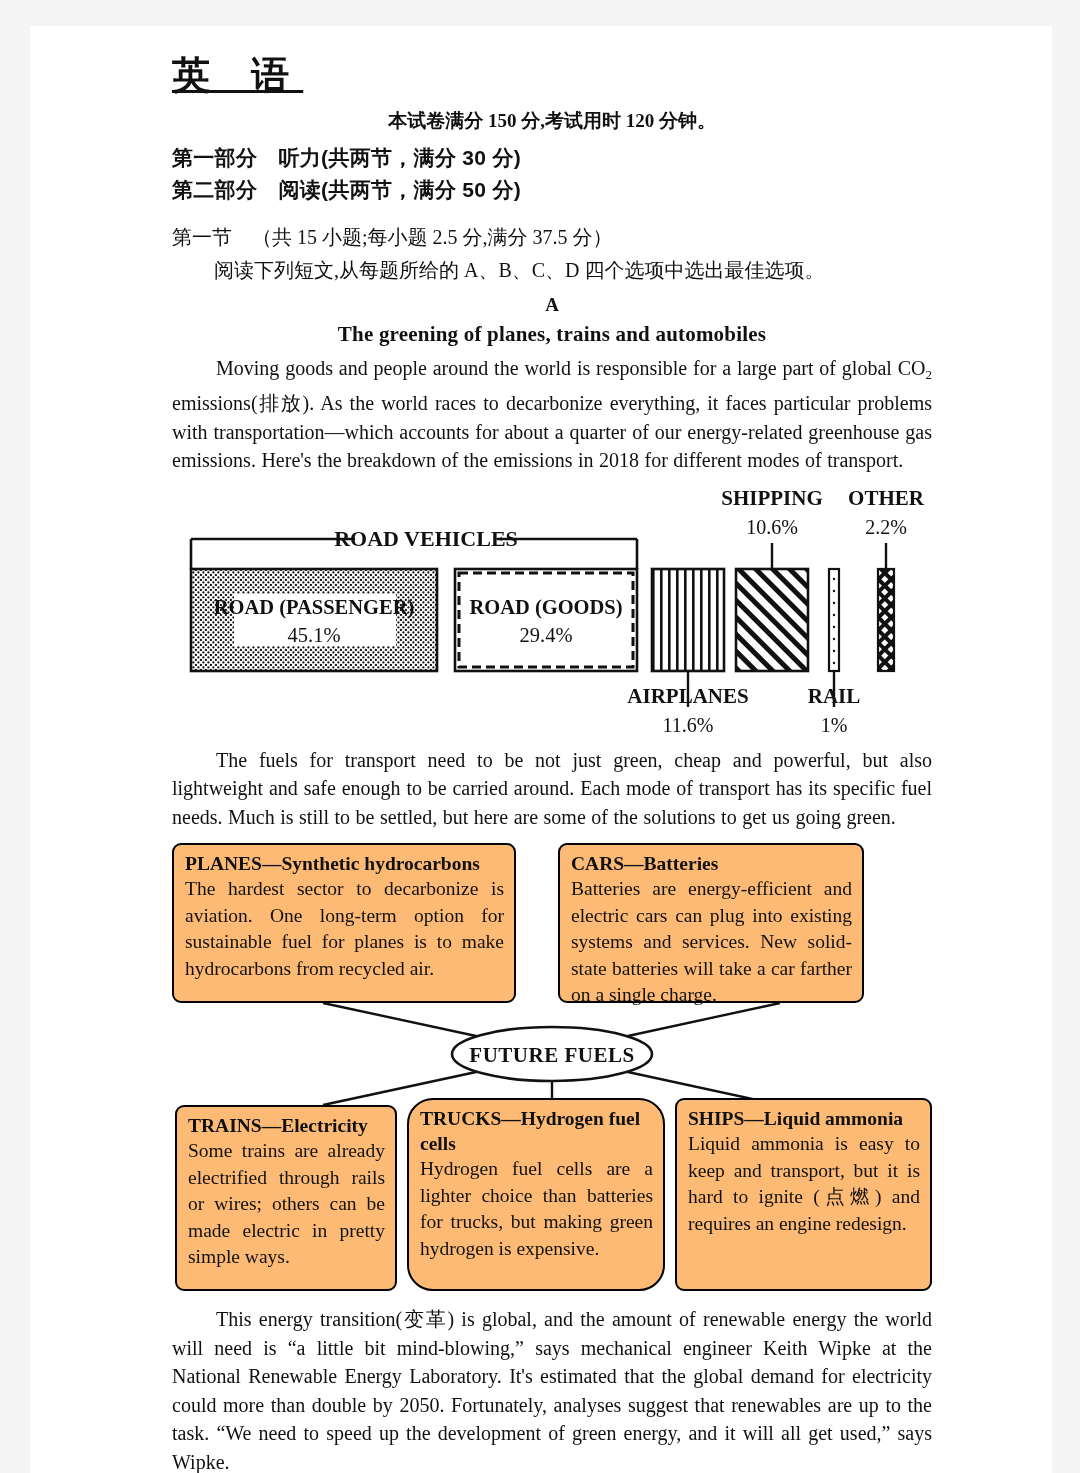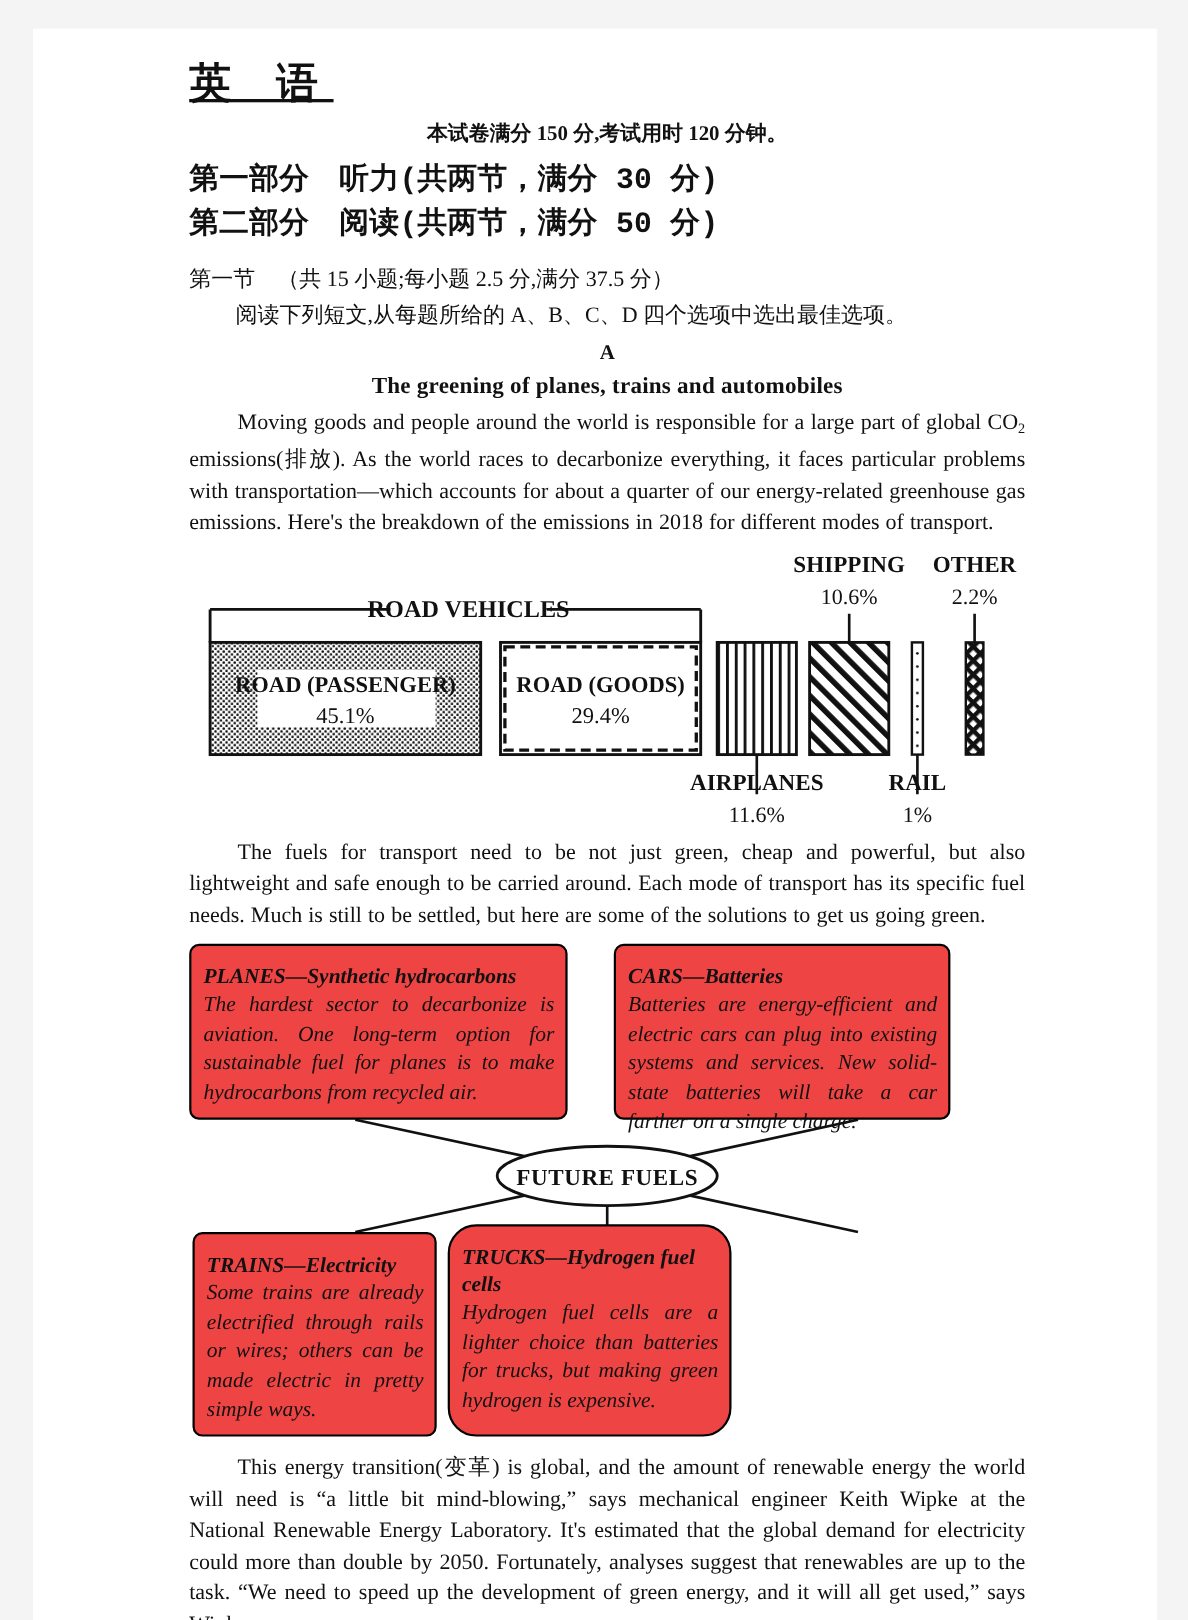--- a/index.html
+++ b/index.html
@@ -41,24 +41,24 @@
     text-decoration: underline;
   }
   .doc-subtitle {
     text-align: center;
     font-size: 19px;
     font-weight: bold;
     margin-top: 8px;
     font-family: "Liberation Serif", "DejaVu Serif", serif;
   }
   .part-line {
-    font-size: 27px;
+    font-size: 21px;
     font-weight: bold;
     margin-top: 10px;
-    font-family: Liberation Mono, monospace;
+    font-family: Liberation Sans, sans-serif;
     letter-spacing: 0.3px;
   }
   .part-line.second { margin-top: 4px; }
   .section-line {
     font-size: 20px;
     margin-top: 20px;
     font-family: "Liberation Serif", "DejaVu Serif", serif;
     font-weight: 500;
   }
   .instruction-line {
@@ -107,24 +107,23 @@
     position: relative;
     width: 760px;
     height: 455px;
     margin-top: 12px;
   }
   .diagram-wrap svg { position: absolute; left: 0; top: 0; }
   .dbox {
     position: absolute;
     border: 2.2px solid #000;
     border-radius: 9px;
-    background: #ef4444;
+    background: #fdba74;
     box-sizing: border-box;
-    padding: 16px 10px 4px 11px;
-    font-style: italic;
+    padding: 6px 10px 4px 11px;
   }
   .dbox .hd {
     font-size: 19.5px;
     font-weight: bold;
     line-height: 25px;
   }
   .dbox .bd {
     font-size: 19.5px;
     line-height: 26.5px;
     text-align: justify;
@@ -249,20 +248,24 @@
       <div class="dbox" style="left:3px; top:262px; width:222px; height:186px;">
         <div class="hd">TRAINS—Electricity</div>
         <div class="bd">Some trains are already electrified through rails or wires; others can be made electric in pretty simple ways.</div>
       </div>
 
       <div class="dbox" style="left:235px; top:255px; width:258px; height:193px;border-radius:26px;">
         <div class="hd">TRUCKS—Hydrogen fuel cells</div>
         <div class="bd">Hydrogen fuel cells are a lighter choice than batteries for trucks, but making green hydrogen is expensive.</div>
       </div>
 
+      <div class="dbox" style="left:503px; top:255px; width:257px; height:193px;">
+        <div class="hd">SHIPS—Liquid ammonia</div>
+        <div class="bd">Liquid ammonia is easy to keep and transport, but it is hard to ignite (点燃) and requires an engine redesign.</div>
+      </div>
     </div>
 
     <p class="body-text">This energy transition(变革) is global, and the amount of renewable energy the world will need is “a little bit mind-blowing,” says mechanical engineer Keith Wipke at the National Renewable Energy Laboratory. It's estimated that the global demand for electricity could more than double by 2050. Fortunately, analyses suggest that renewables are up to the task. “We need to speed up the development of green energy, and it will all get used,” says Wipke.</p>
 
     <div class="question">
       <span class="qnum">21.</span>
       <span>What percentage of global transport emissions did road vehicles account for in 2018?</span>
     </div>
 
   </div>

